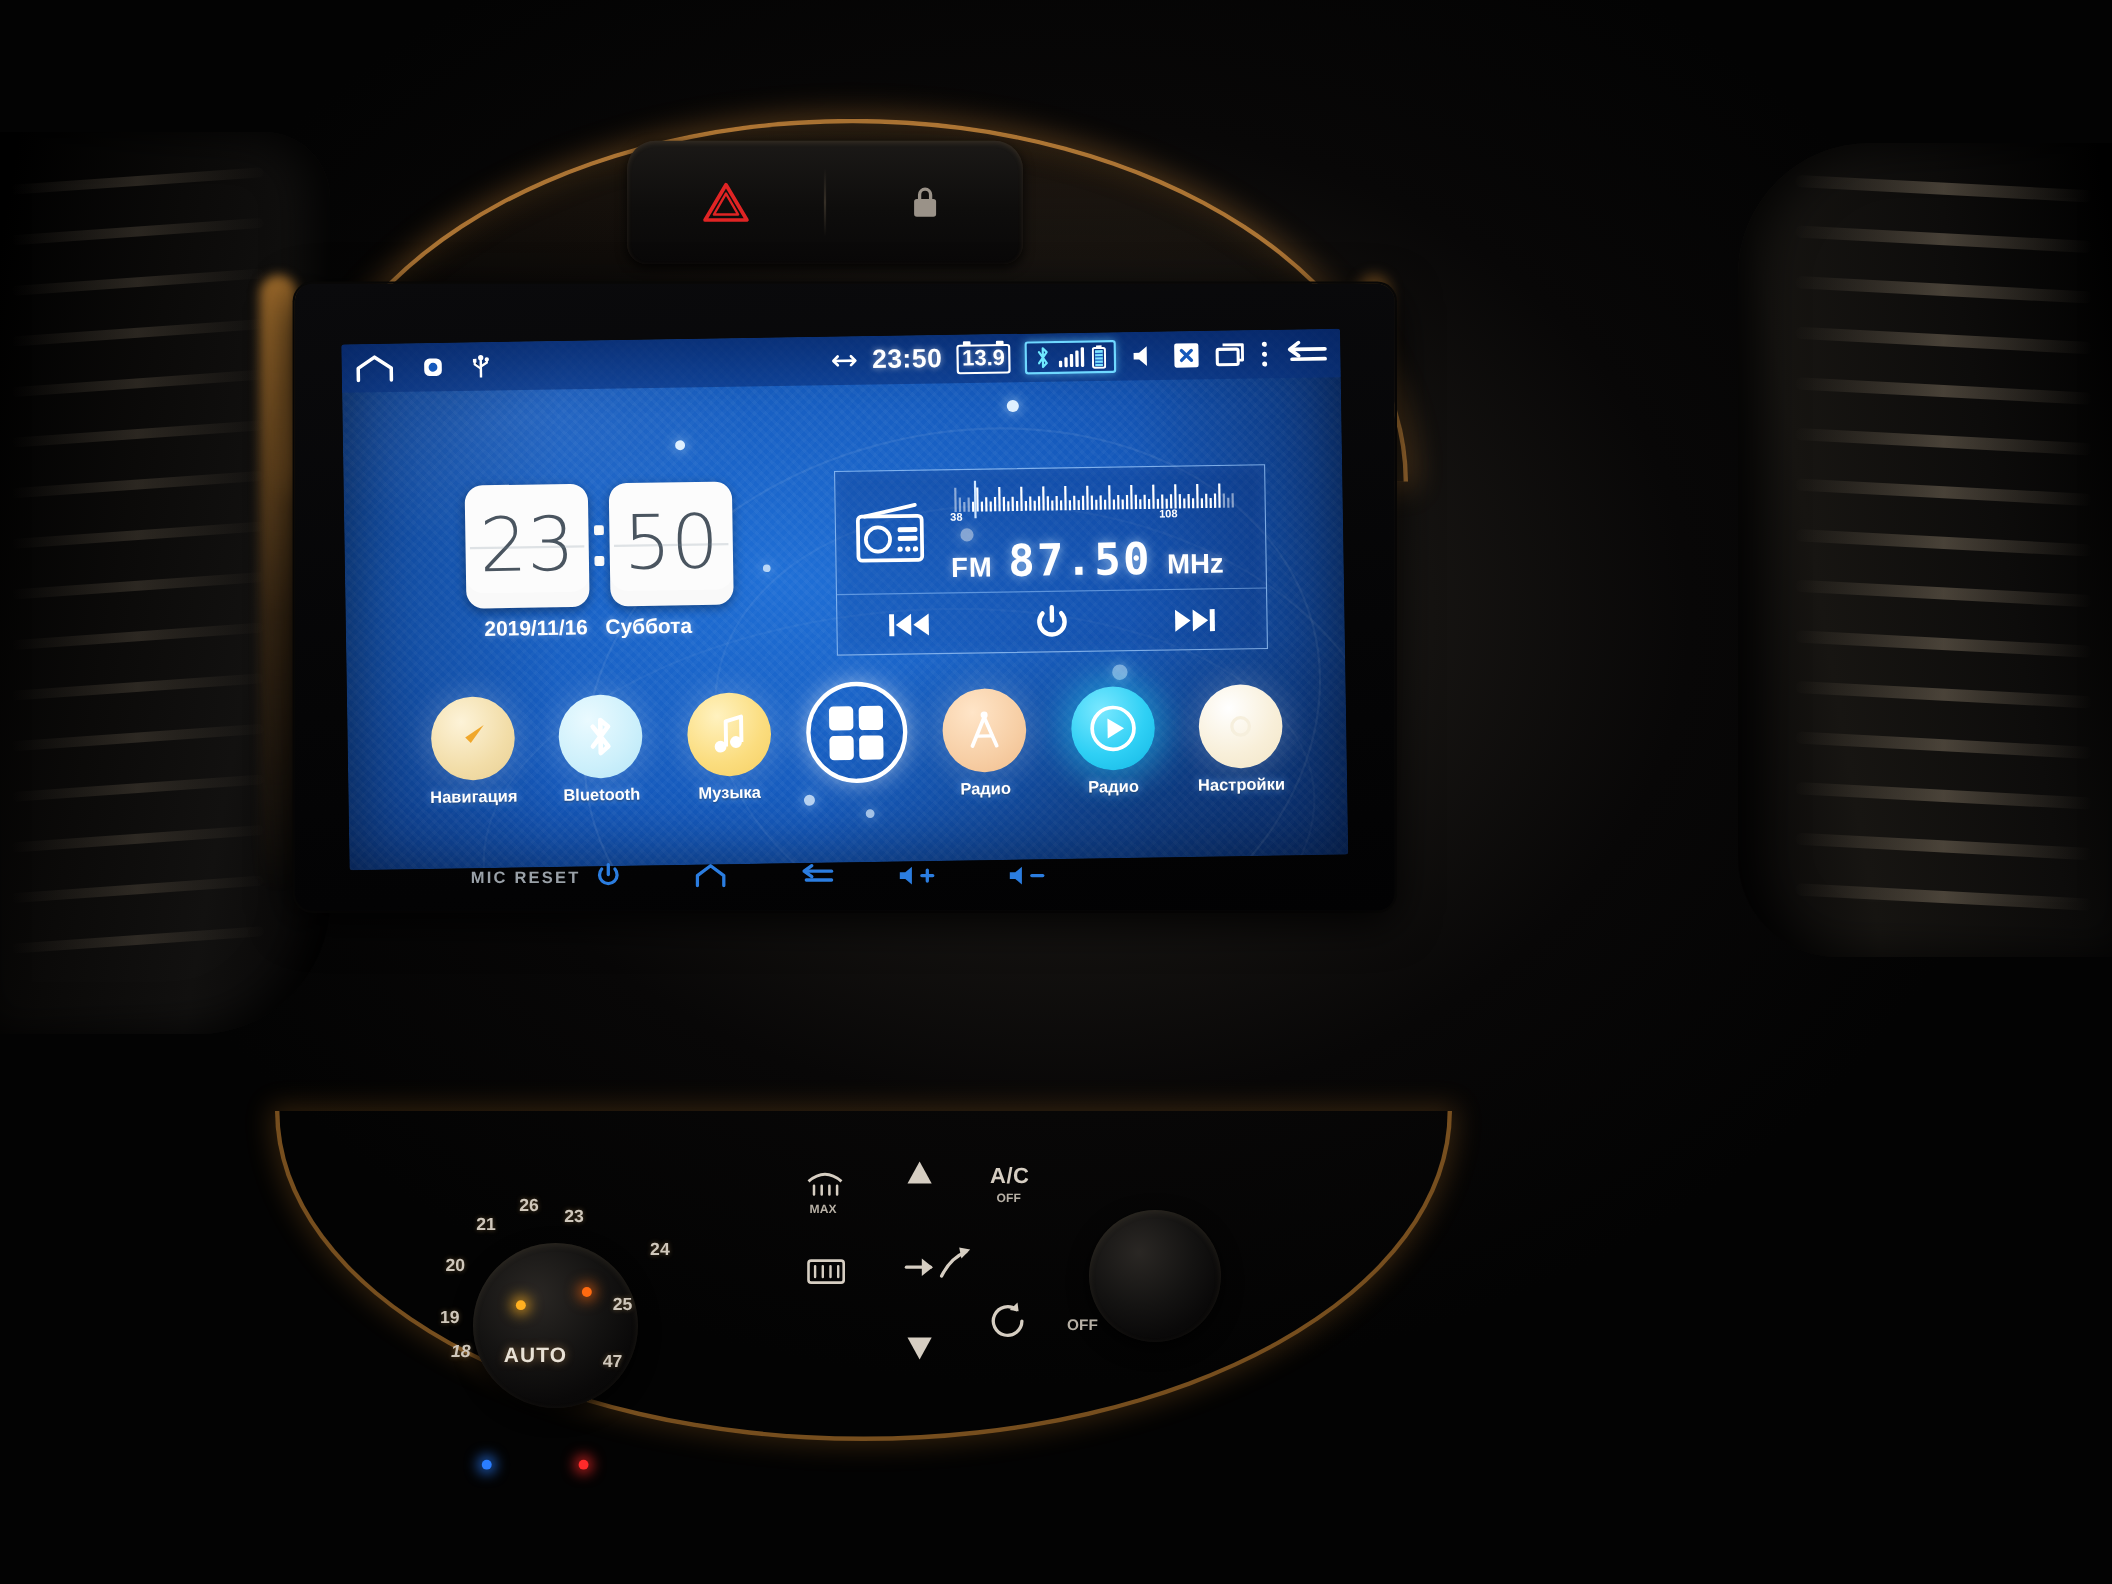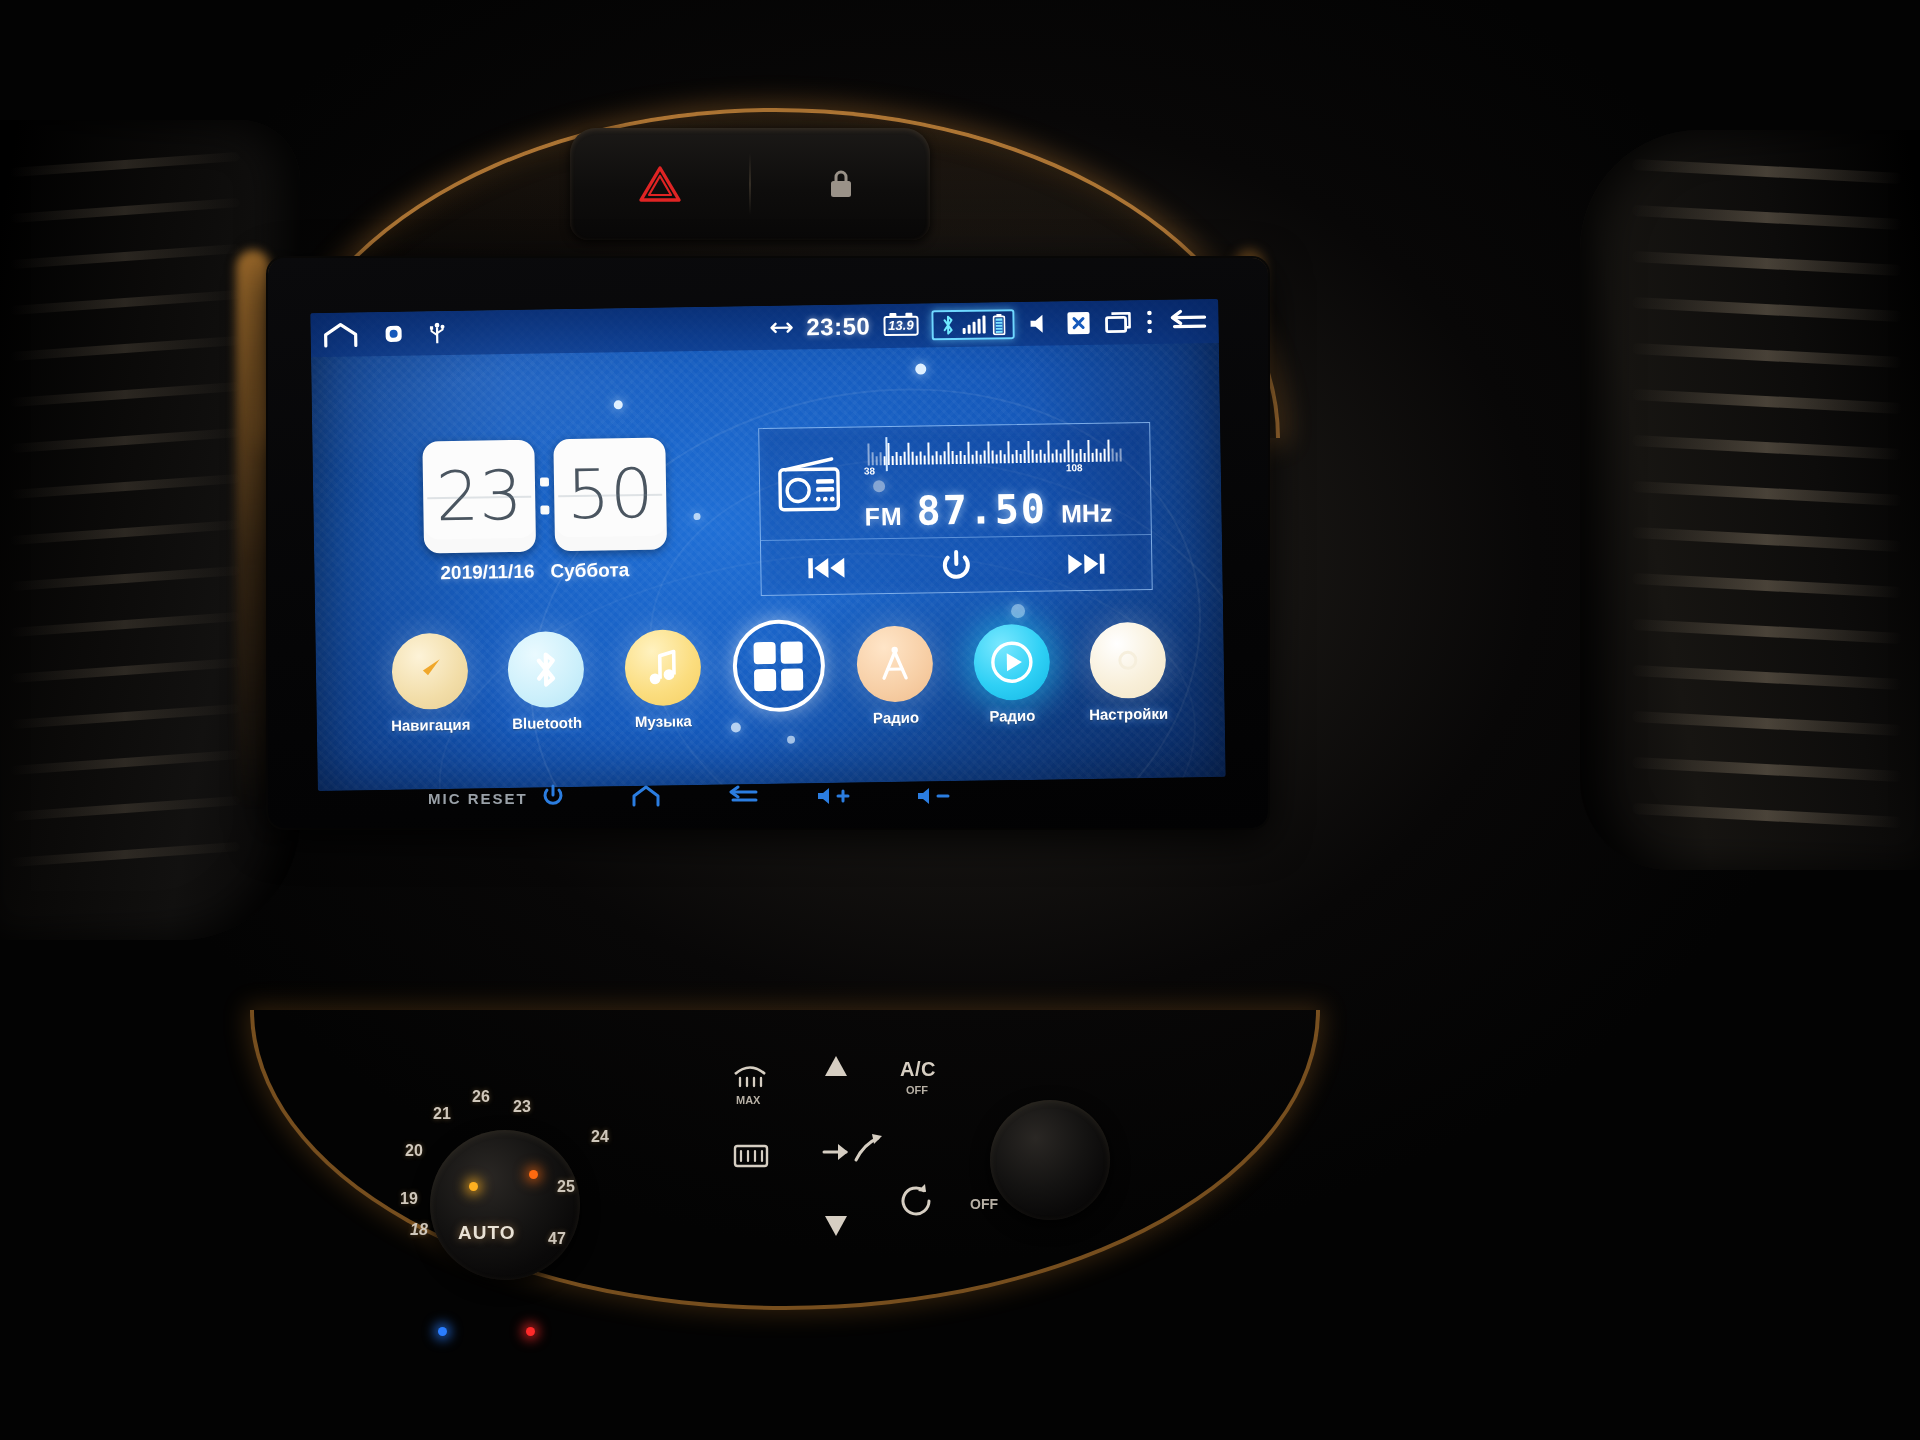--- a/index.html
+++ b/index.html
@@ -116,22 +116,22 @@
     background:linear-gradient(180deg, rgba(6,40,110,.72), rgba(9,48,124,.62));
     display:flex; align-items:center; padding:0 12px; gap:10px; z-index:6;
   }
   .sb-left { display:flex; align-items:center; gap:26px; }
   .sb-spacer { flex:1; }
   .sb-right { display:flex; align-items:center; gap:13px; }
   .sb-clock { color:#fff; font-size:24px; font-weight:bold; letter-spacing:.5px;
               text-shadow:0 0 6px rgba(255,255,255,.55); }
   .volt-box {
     border:2px solid #fff; border-radius:3px; padding:1px 3px 2px;
-    color:#fff; font-size:13px; font-weight:bold; line-height:1;
-    position:relative; text-shadow:0 0 5px rgba(255,255,255,.5);font-style:italic;
+    color:#fff; font-size:20px; font-weight:bold; line-height:1;
+    position:relative; text-shadow:0 0 5px rgba(255,255,255,.5);
   }
   .volt-box::before, .volt-box::after {
     content:""; position:absolute; top:-5px; width:7px; height:4px; background:#fff; border-radius:1px;
   }
   .volt-box::before { left:4px; } .volt-box::after { right:4px; }
   .sig-group {
     display:flex; align-items:center; gap:7px; padding:2px 7px;
     border:2px solid #6fd8ff; border-radius:3px; box-shadow:0 0 8px rgba(110,215,255,.6);
   }
   .bars { display:flex; align-items:flex-end; gap:2px; height:18px; }
@@ -166,21 +166,21 @@
     background:linear-gradient(180deg, rgba(10,45,120,.30), rgba(10,50,130,.16));
     box-shadow:0 0 16px rgba(90,160,255,.14) inset;
   }
   .radio-top { position:relative; height:112px; display:flex; align-items:center; padding:0 8px;
                border-bottom:1px solid rgba(160,205,255,.5); }
   .radio-ico { width:66px; height:58px; margin-left:8px; flex:none; }
   .radio-right { flex:1; position:relative; height:100%; }
   .tuner-scale { position:absolute; left:26px; top:8px; right:4px; height:30px; display:flex; align-items:flex-end; gap:2px; }
   .tuner-scale i { display:block; width:2px; background:#fff; border-radius:0; }
   .scale-lbl { position:absolute; color:#fff; font-size:10px; font-weight:bold; top:38px; }
-  .scale-lbl.lo { left:22px; } .scale-lbl.hi { left:224px;text-align:right; }
+  .scale-lbl.lo { left:22px; } .scale-lbl.hi { left:212px;text-align:right; }
   .tuner-needle { position:absolute; left:44px; top:10px; width:2px; height:34px; background:#cfe6ff; }
   .freq-line { position:absolute; left:22px; bottom:4px; display:flex; align-items:baseline; gap:14px; }
   .freq-fm { color:#fff; font-size:25px; font-weight:bold; letter-spacing:1px; text-shadow:0 0 8px rgba(255,255,255,.5); }
   .freq-val { color:#fff; font-size:40px; font-weight:bold; letter-spacing:2px;
               font-family:"DejaVu Sans Mono", monospace; text-shadow:0 0 10px rgba(200,230,255,.7); }
   .freq-unit { color:#fff; font-size:25px; font-weight:bold; text-shadow:0 0 8px rgba(255,255,255,.5); }
   .radio-ctrls { height:55px; display:flex; align-items:center; }
   .radio-ctrls > div { flex:1; display:flex; align-items:center; justify-content:center; }
 
   

